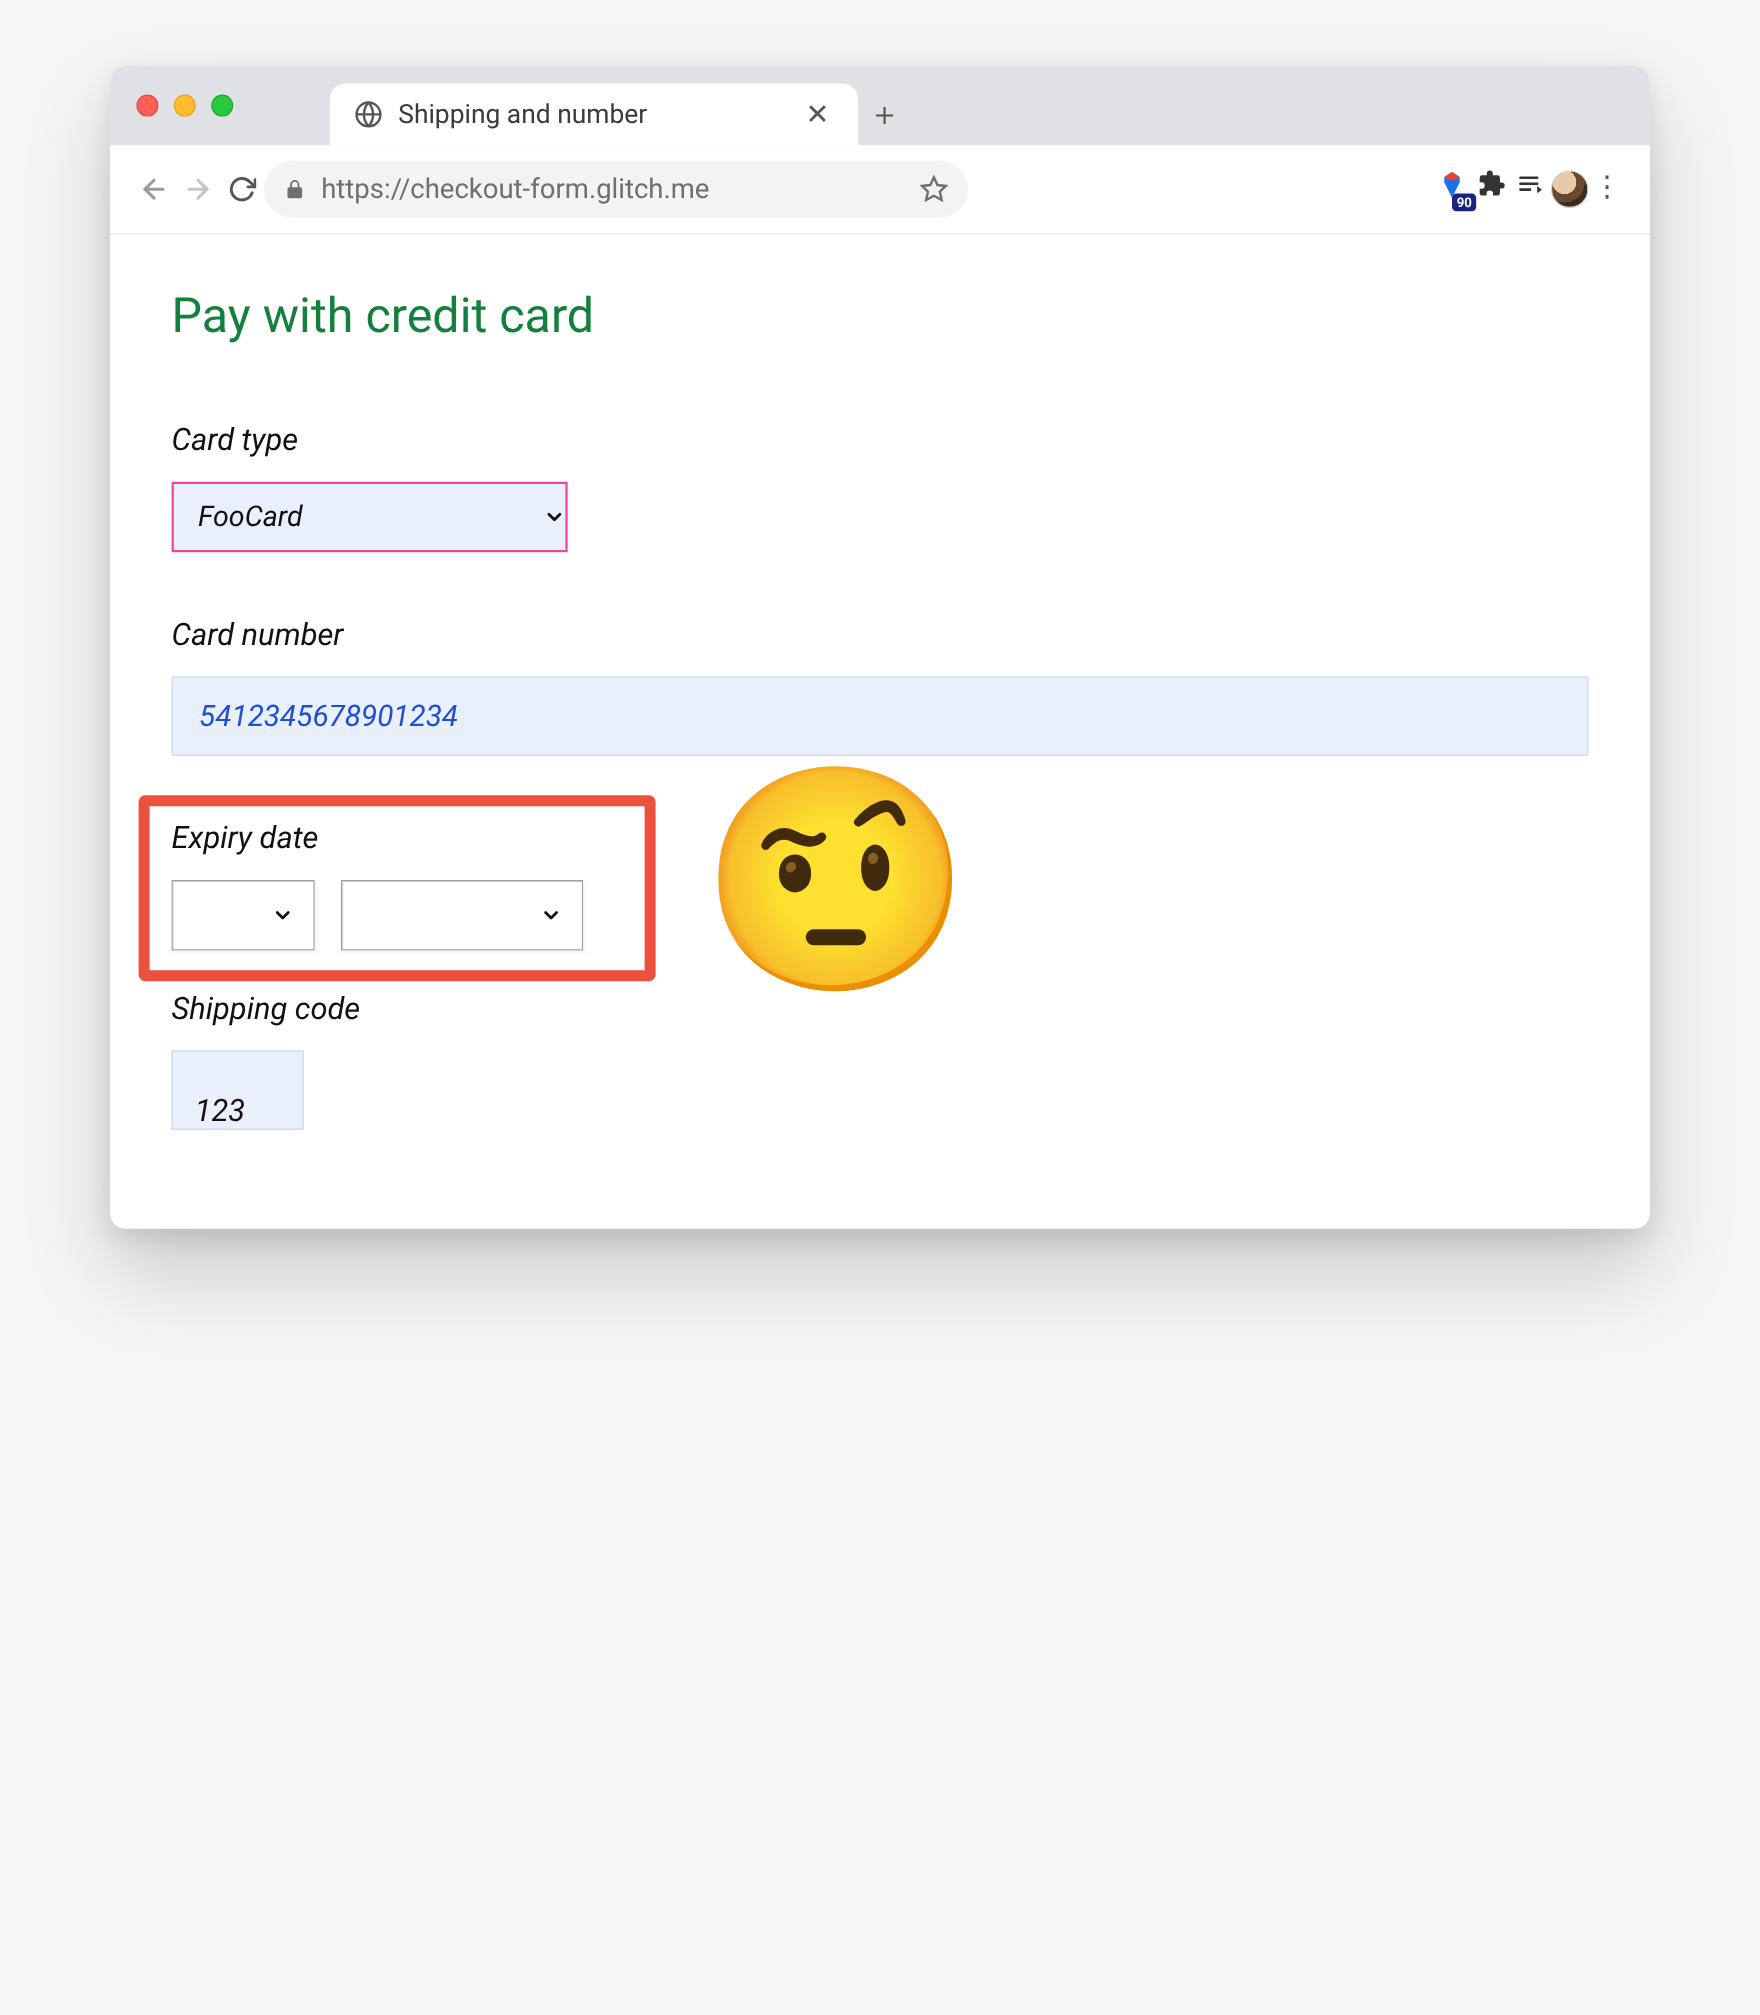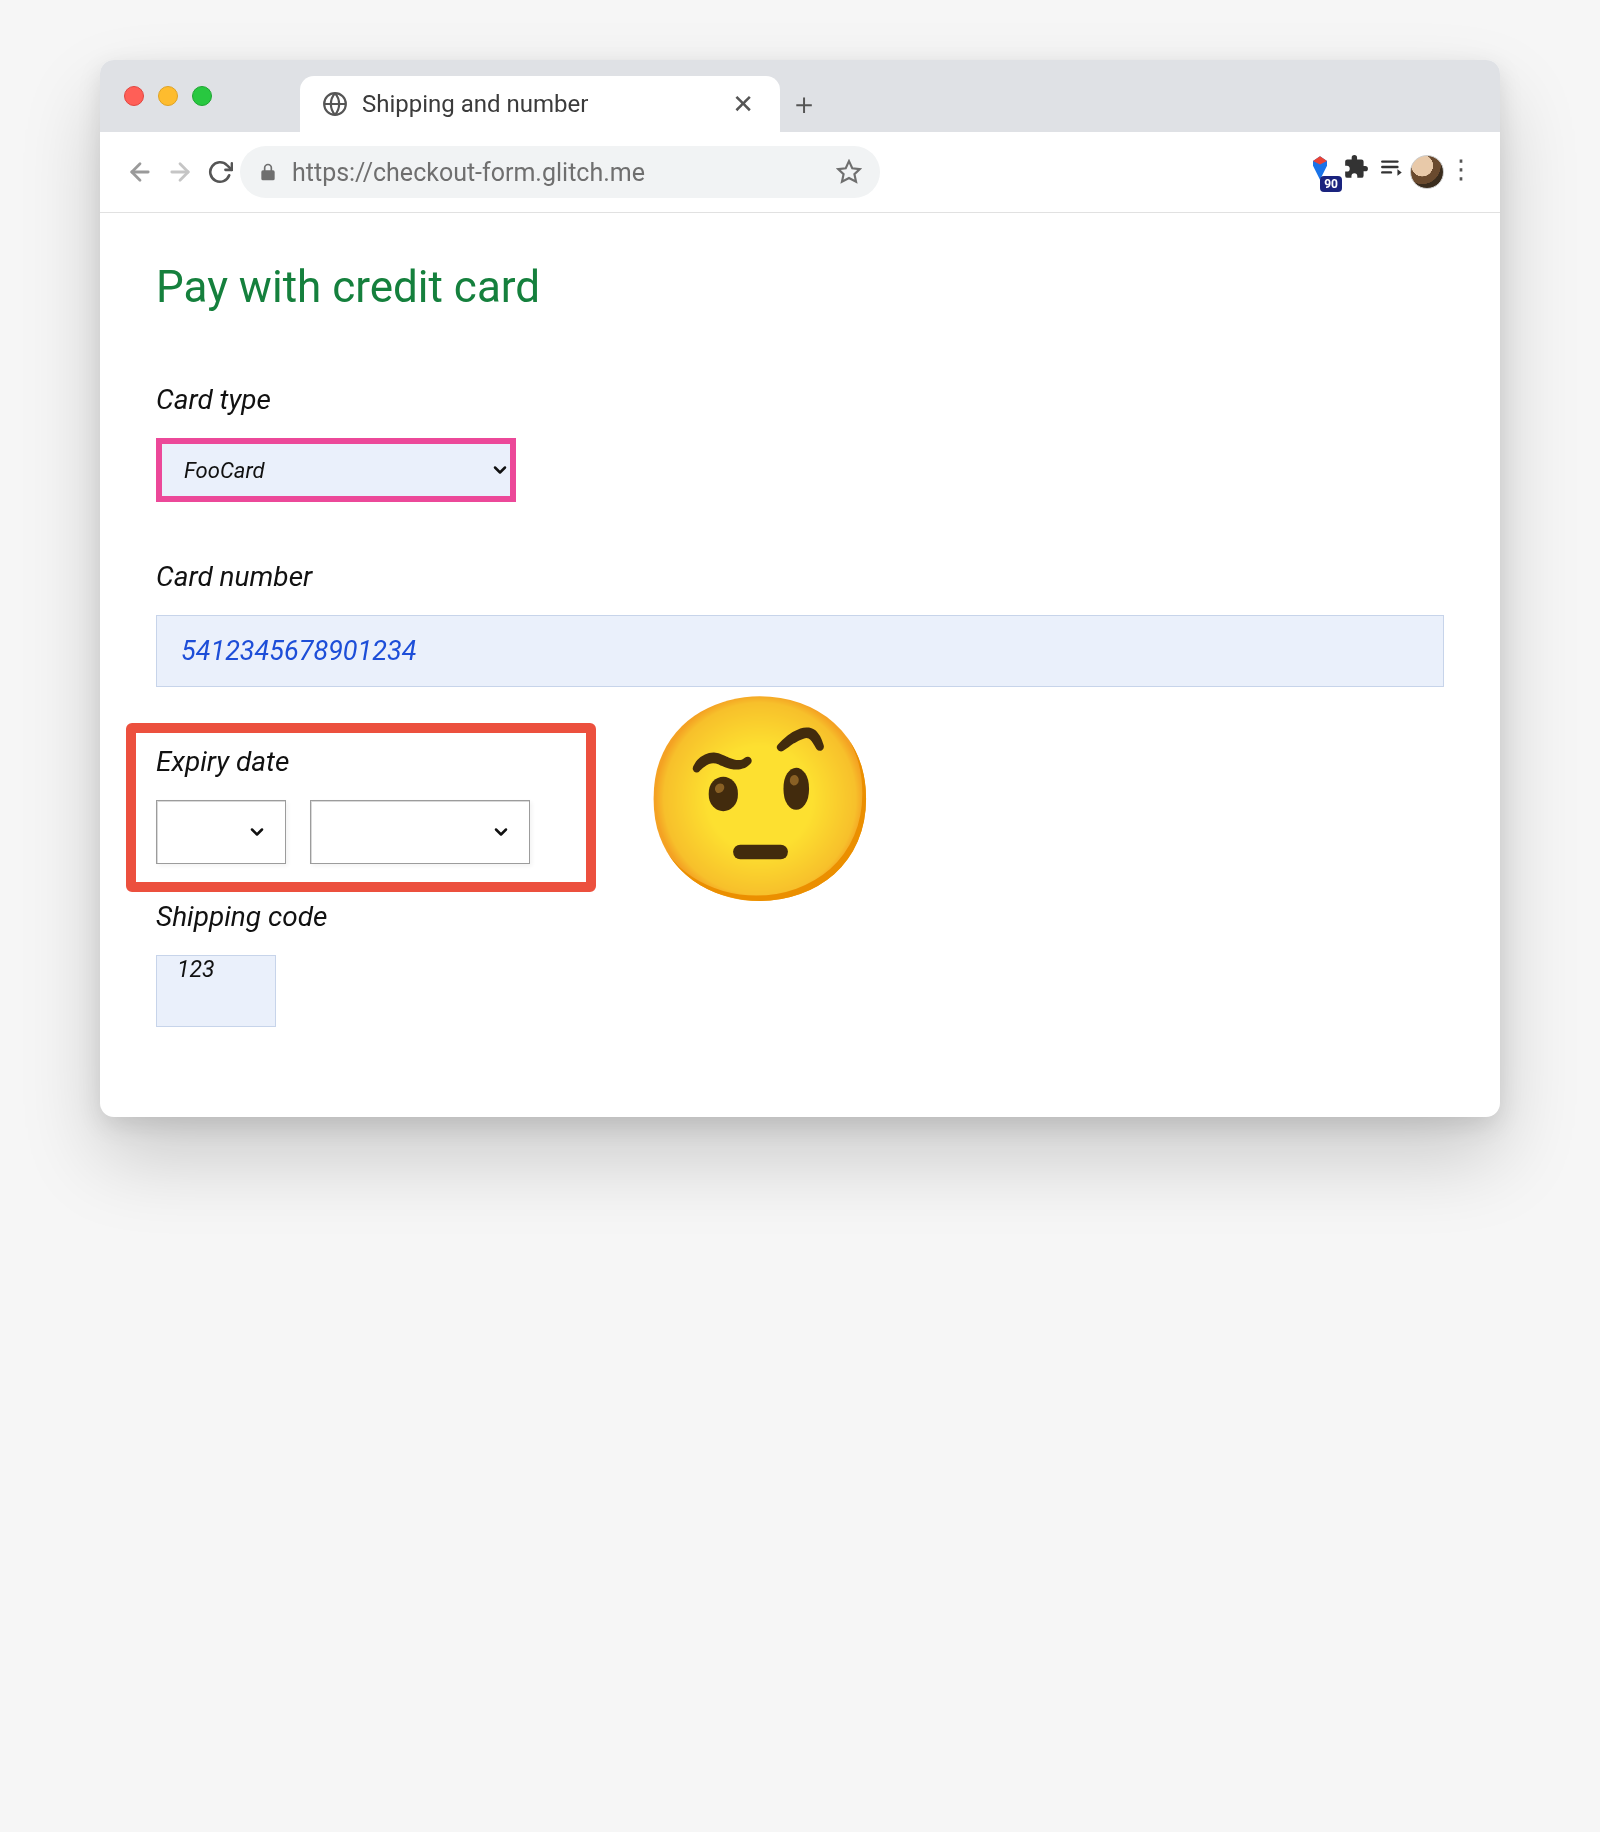--- a/index.html
+++ b/index.html
@@ -149,24 +149,24 @@
     font-size: 28px;
     color:#111;
     margin-bottom: 22px;
     display:block;
   }
   .select {
     display:inline-flex;
     align-items:center;
     justify-content: space-between;
     background:#eaf0fb;
-    border:6px solid #ec4899;
+    border:2px solid #ec4899;
     height:64px;
     padding: 0 0 0 22px;
-    font-size:22px;
+    font-size:26px;
     color:#111;
     min-width: 360px;
     cursor:pointer;
   }
   .select .caret, .plain-select .caret {
     margin-left: 28px;
   }
   .text-input-look {
     background:#eaf0fb;
     border:1px solid #c7d4ea;
@@ -177,24 +177,24 @@
     display:flex;
     align-items:center;
     width:100%;
   }
   .text-input-small {
     background:#eaf0fb;
     border:1px solid #c7d4ea;
     height:72px;
     width:120px;
     padding: 0 20px;
-    font-size:23px;
+    font-size:28px;
     color:#111;
     display:flex;
-    align-items:flex-start;
+    align-items:flex-end;
   }
   .expiry-row {
     display:flex;
     gap: 24px;
   }
   .plain-select {
     display:inline-flex;
     align-items:center;
     justify-content:flex-end;
     background:#ffffff;

